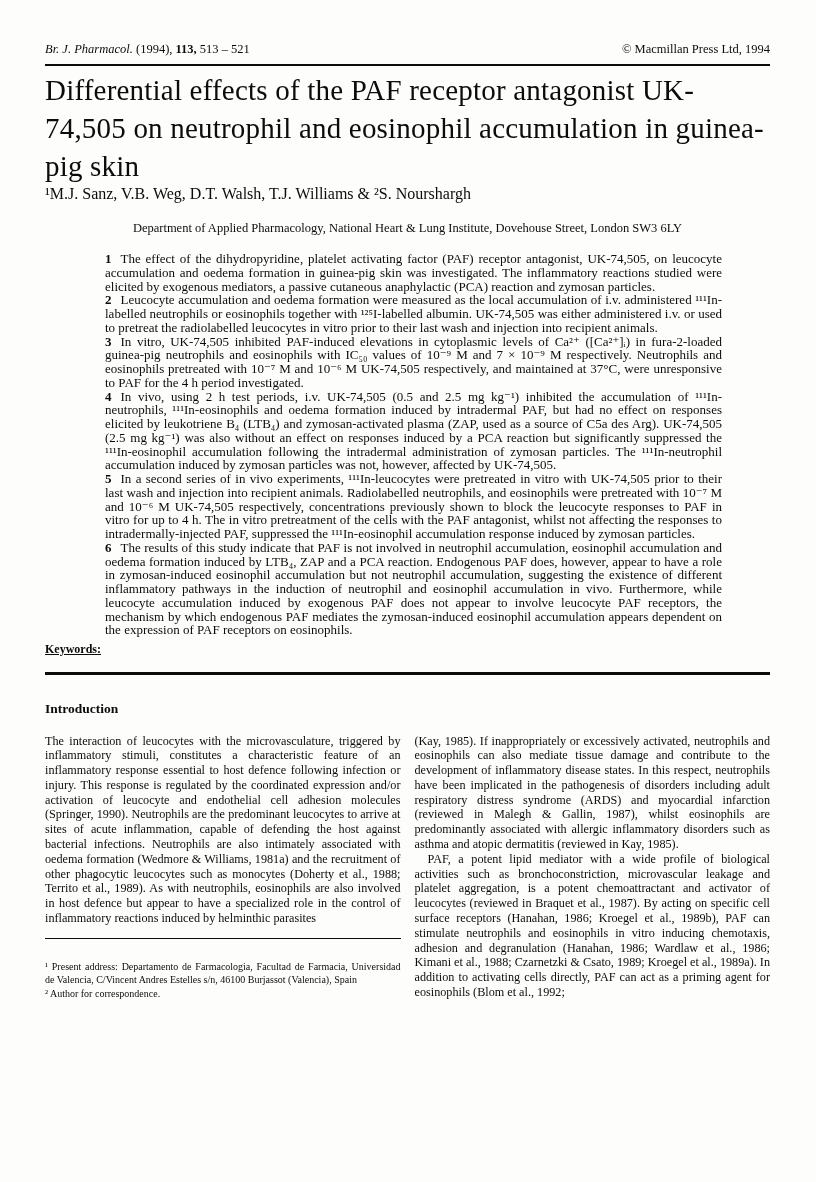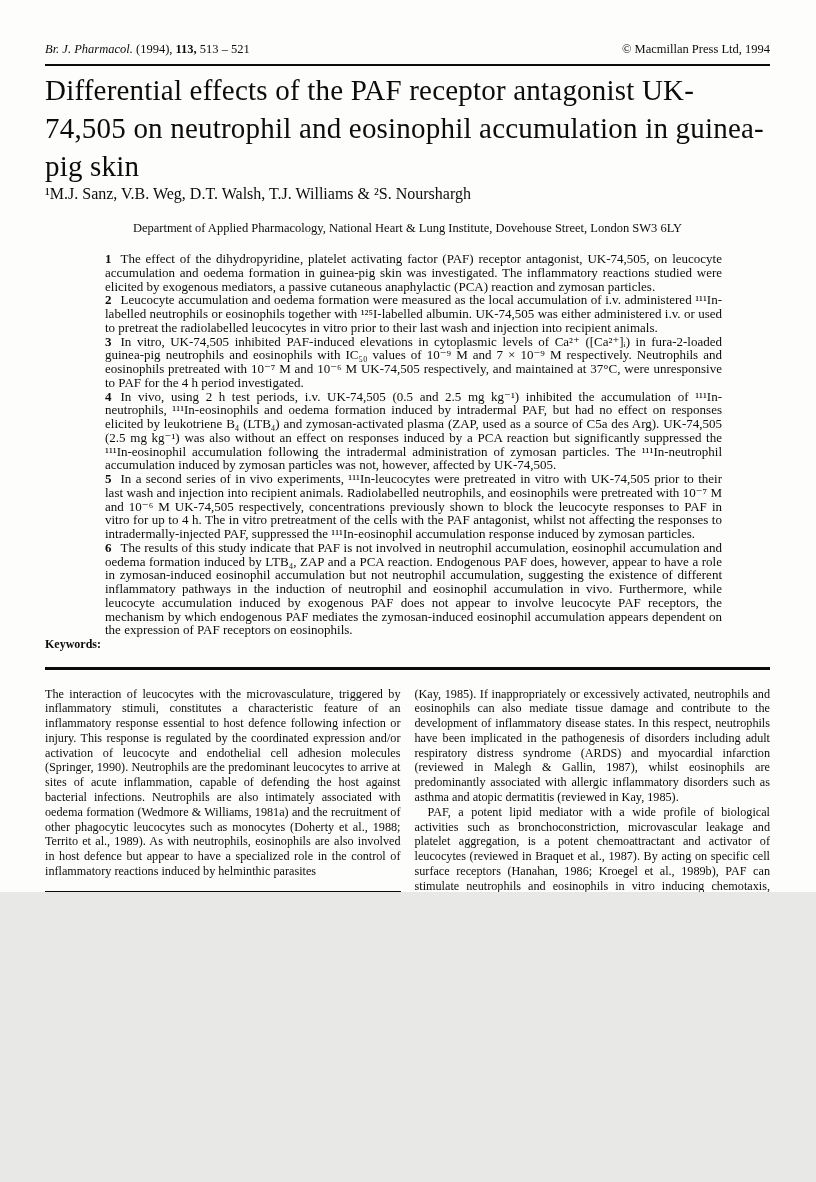--- a/index.html
+++ b/index.html
@@ -1,18 +1,18 @@
 <!DOCTYPE html>
 <html><head>
 <meta charset="utf-8">
 <style>
   html,body{margin:0;padding:0;background:#e8e8e6;}
   .sheet{
     position:relative;
-    width:816px;height:892px;
+    width:816px;height:1182px;
     background:#fdfdfb;
     color:#0c0c0c;
     font-family:"Liberation Serif","DejaVu Serif","DejaVu Sans",serif;
     overflow:hidden;
     box-sizing:border-box;
     padding:42px 46px 0 45px;
   }
   
   .jheader{display:flex;justify-content:space-between;align-items:baseline;font-size:12.5px;}
   .jname{font-style:italic;}
@@ -20,21 +20,21 @@
   .rule-top{border-top:2.5px solid #0c0c0c;margin-top:7px;}
   
   .title{margin-top:5px;font-size:29px;line-height:38px;letter-spacing:.2px;max-width:725px;}
   .authors{font-size:16px;}
   .affil{margin-top:18px;font-size:12.5px;text-align:center;}
   
   .abstract{margin-top:16px;margin-left:60px;width:617px;font-size:13px;line-height:13.75px;text-align:justify;}
   .abs-p{margin:0;}
   .pnum{font-weight:bold;padding-right:9px;}
   
-  .keywords{display:flex;font-size:12px;line-height:14.5px;}
+  .keywords{margin-top:5px;display:flex;font-size:12px;line-height:14.5px;text-decoration:underline;}
   .kw-label{font-weight:bold;flex:0 0 60px;}
   .kw-text{flex:1;text-align:justify;max-width:617px;}
   
   .rule-mid{border-top:3.5px solid #0c0c0c;margin-top:15px;}
   
   .section-heading{margin-top:26px;font-size:13.5px;font-weight:bold;}
   .columns{margin-top:17px;display:flex;gap:14px;}
   .col{flex:1;font-size:12.2px;line-height:14.8px;text-align:justify;}
   .col p{margin:0;}
   .col p.indent{text-indent:13px;}
@@ -71,20 +71,21 @@
     <p class="abs-p"><span class="pnum">5</span><span>In a second series of in vivo experiments, ¹¹¹In-leucocytes were pretreated in vitro with UK-74,505 prior to their last wash and injection into recipient animals. Radiolabelled neutrophils, and eosinophils were pretreated with 10⁻⁷ M and 10⁻⁶ M UK-74,505 respectively, concentrations previously shown to block the leucocyte responses to PAF in vitro for up to 4 h. The in vitro pretreatment of the cells with the PAF antagonist, whilst not affecting the responses to intradermally-injected PAF, suppressed the ¹¹¹In-eosinophil accumulation response induced by zymosan particles.</span></p>
     <p class="abs-p"><span class="pnum">6</span><span>The results of this study indicate that PAF is not involved in neutrophil accumulation, eosinophil accumulation and oedema formation induced by LTB₄, ZAP and a PCA reaction. Endogenous PAF does, however, appear to have a role in zymosan-induced eosinophil accumulation but not neutrophil accumulation, suggesting the existence of different inflammatory pathways in the induction of neutrophil and eosinophil accumulation in vivo. Furthermore, while leucocyte accumulation induced by exogenous PAF does not appear to involve leucocyte PAF receptors, the mechanism by which endogenous PAF mediates the zymosan-induced eosinophil accumulation appears dependent on the expression of PAF receptors on eosinophils.</span></p>
   </div>
 
   <div class="keywords">
     <div class="kw-label">Keywords:</div>
   </div>
 
   <div class="rule-mid"></div>
 
+  <div class="section-heading">Introduction</div>
 
   <div class="columns">
     <div class="col">
       <p>The interaction of leucocytes with the microvasculature, triggered by inflammatory stimuli, constitutes a characteristic feature of an inflammatory response essential to host defence following infection or injury. This response is regulated by the coordinated expression and/or activation of leucocyte and endothelial cell adhesion molecules (Springer, 1990). Neutrophils are the predominant leucocytes to arrive at sites of acute inflammation, capable of defending the host against bacterial infections. Neutrophils are also intimately associated with oedema formation (Wedmore &amp; Williams, 1981a) and the recruitment of other phagocytic leucocytes such as monocytes (Doherty et al., 1988; Territo et al., 1989). As with neutrophils, eosinophils are also involved in host defence but appear to have a specialized role in the control of inflammatory reactions induced by helminthic parasites</p>
       <div class="foot-rule"></div>
       <div class="footnotes">
         <p>¹ Present address: Departamento de Farmacologia, Facultad de Farmacia, Universidad de Valencia, C/Vincent Andres Estelles s/n, 46100 Burjassot (Valencia), Spain</p>
         <p>² Author for correspondence.</p>
       </div>
     </div>

